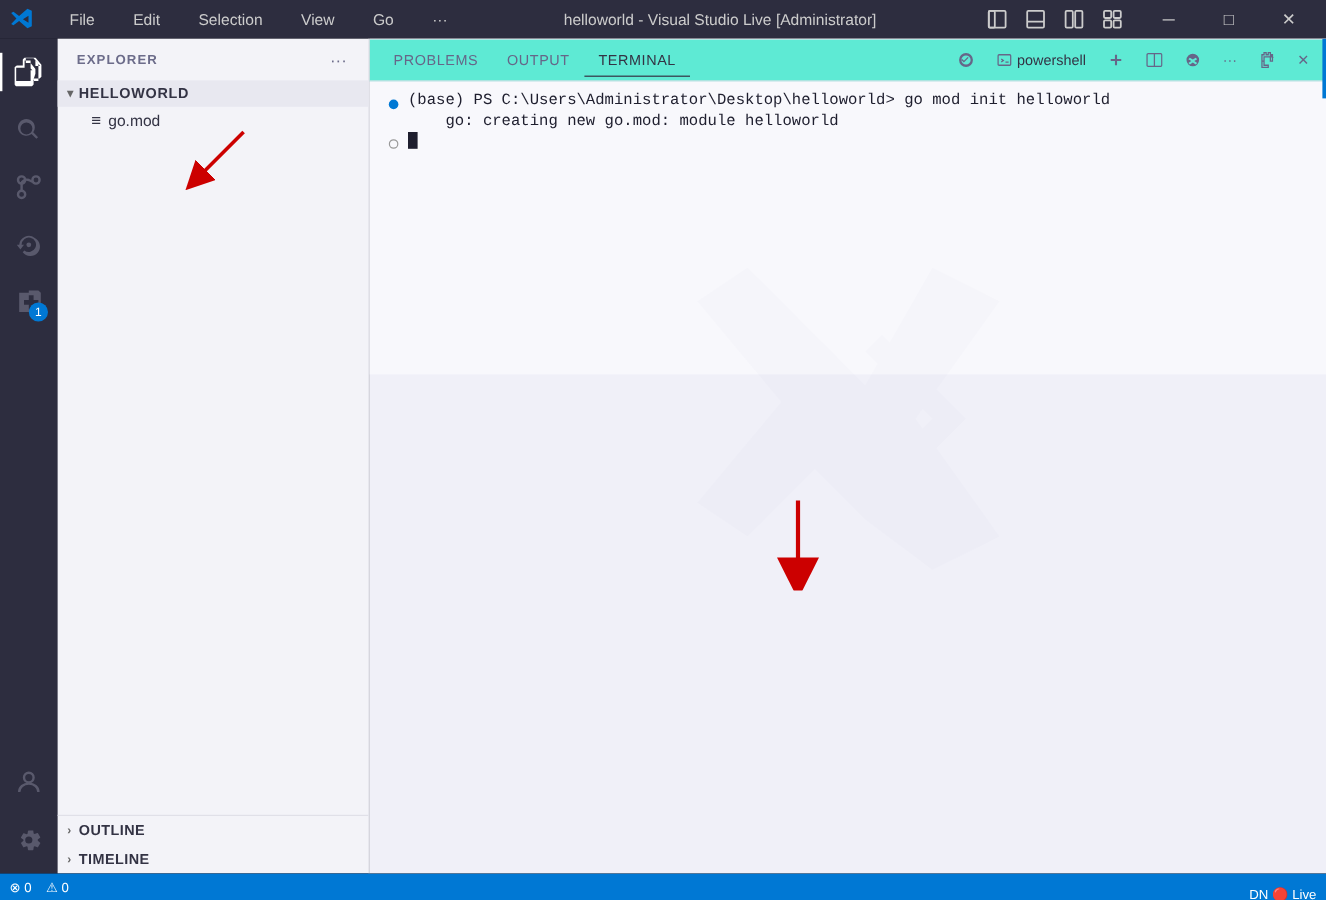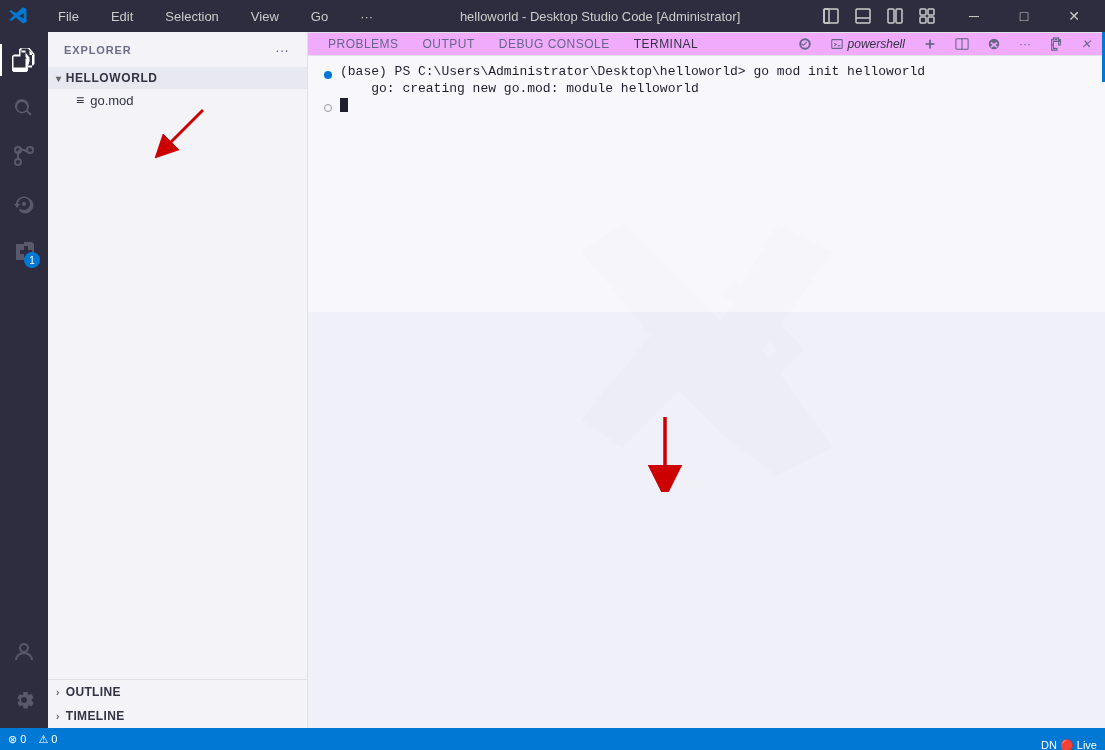--- a/index.html
+++ b/index.html
@@ -241,22 +241,22 @@
       height: 280px;
       background: #f3f3f8;
       border-top: 1px solid #e0e0e8;
       display: flex;
       flex-direction: column;
       flex-shrink: 0;
     }
     .panel-tabs {
       display: flex;
       align-items: center;
-      height: 23px;
-      background: #f0abfc;
+      height: 35px;
+      background: #5eead4;
       border-bottom: 1px solid #e0e0e8;
       padding: 0 8px;
     }
     .panel-tab {
       padding: 6px 12px;
       font-size: 12px;
       color: #666688;
       cursor: pointer;
       text-transform: uppercase;
       letter-spacing: 0.04em;
@@ -274,21 +274,20 @@
       font-size: 12px;
     }
     .panel-action-btn {
       display: flex;
       align-items: center;
       gap: 4px;
       padding: 2px 6px;
       cursor: pointer;
       border-radius: 3px;
       font-size: 12px;
-      font-style: italic;
     }
     .powershell-label {
       font-size: 12px;
       color: #333344;
     }
 
     .panel-content {
       flex: 1;
       padding: 8px 16px;
       font-family: 'Consolas', 'Courier New', monospace;
@@ -366,21 +365,21 @@
       <path d="M74.3 6.5L39.6 36.9 16 19.4 6.5 24.6l22 22.7L6.5 70l9.5 5.2 23.6-17.5 34.7 30.4 18.2-8.7V15.2L74.3 6.5zm4.4 57.8L55.5 50l23.2-14.3v28.6z" fill="#0078d4"></path>
     </svg>
     <span class="menu-item">File</span>
     <span class="menu-item">Edit</span>
     <span class="menu-item">Selection</span>
     <span class="menu-item">View</span>
     <span class="menu-item">Go</span>
     <span class="menu-item">···</span>
   </div>
   <div class="titlebar-center">
-    <span>helloworld - Desktop Studio Code [Administrator]</span>
+    <span>helloworld - Visual Studio Live [Administrator]</span>
   </div>
   <div class="titlebar-right">
     <div class="titlebar-icons">
 
       <div class="titlebar-icon-btn">
         <svg width="18" height="18" viewBox="0 0 18 18" fill="#cccccc">
             <rect x="2" y="2" width="5" height="14" rx="1" fill="none" stroke="#cccccc" stroke-width="1.5"></rect>
             <rect x="2" y="2" width="14" height="14" rx="1" fill="none" stroke="#cccccc" stroke-width="1.5"></rect>
           </svg>
       </div>
@@ -518,21 +517,20 @@
           <polygon points="0 0, 10 5, 0 10" fill="#cc0000"></polygon>
         </marker>
       </defs>
       <path d="M20 5 L20 70" stroke="#cc0000" stroke-width="3.5" fill="none" marker-end="url(#arrowhead2)"></path>
     </svg>
 
     <div class="panel">
       <div class="panel-tabs">
         <span class="panel-tab">PROBLEMS</span>
         <span class="panel-tab">OUTPUT</span>
-        <span class="panel-tab">DEBUG CONSOLE</span>
         <span class="panel-tab active">TERMINAL</span>
         <div class="panel-tab-spacer"></div>
         <div class="panel-actions">
 
           <div class="panel-action-btn">
             <svg width="14" height="14" viewBox="0 0 16 16" fill="#666688">
                 <path d="M8 2a6 6 0 1 0 0 12A6 6 0 0 0 8 2zm0 1a5 5 0 1 1 0 10A5 5 0 0 1 8 3zM4 7.5l2 2 4-4" fill="none" stroke="#666688" stroke-width="1.2"></path>
               </svg>
           </div>
           <div class="panel-action-btn">

